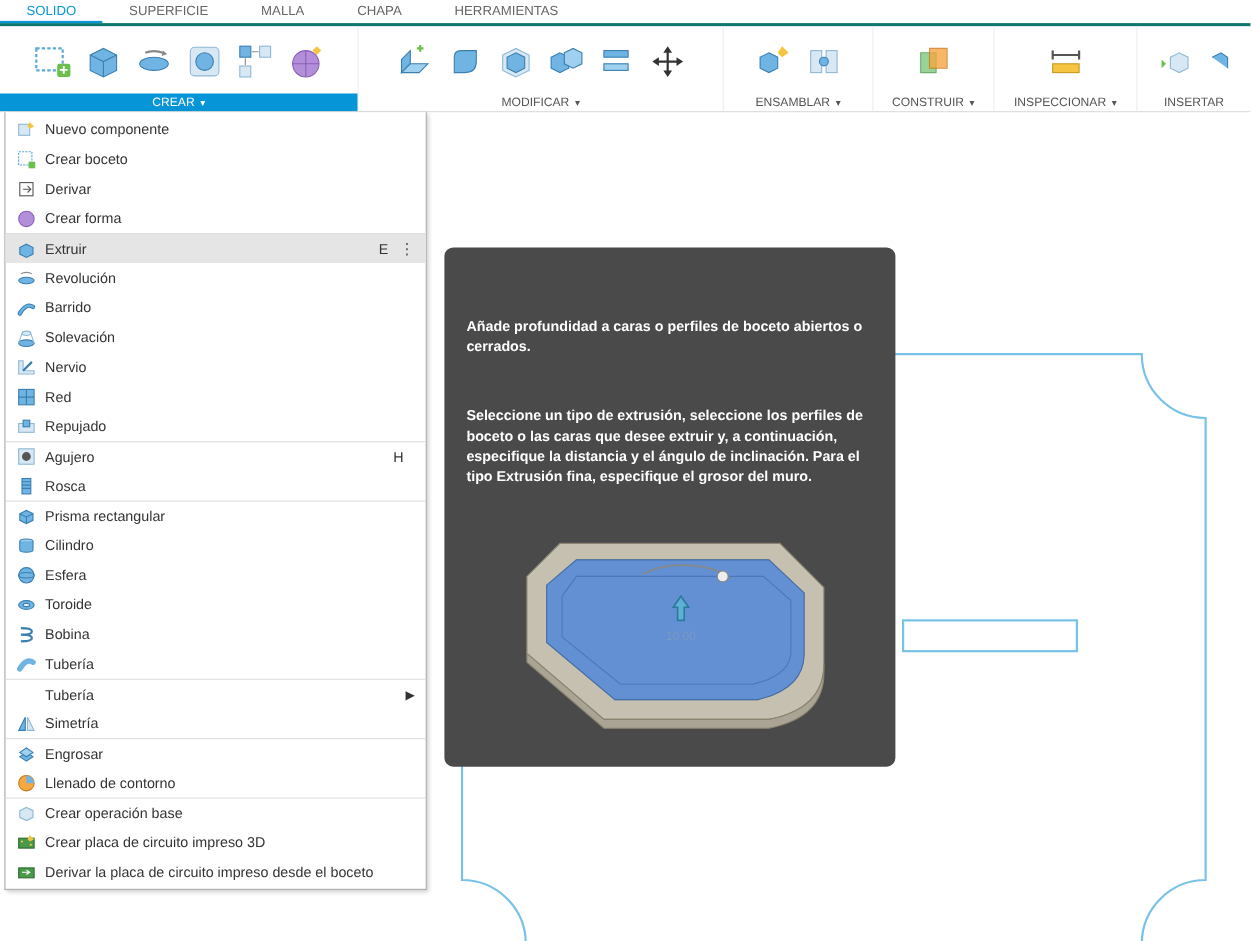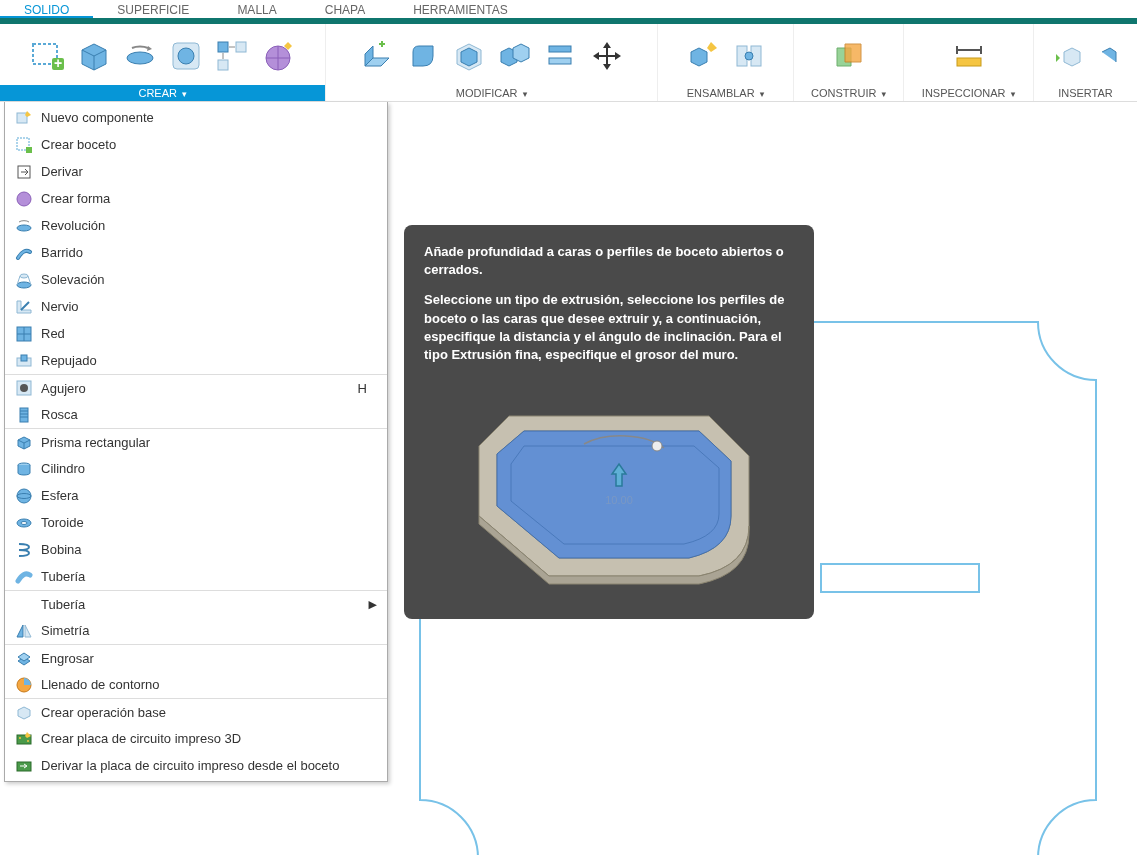--- a/index.html
+++ b/index.html
@@ -1,19 +1,19 @@
 <!DOCTYPE html>
 <html><head>
   <meta charset="utf-8">
   <style>
     * { margin: 0; padding: 0; box-sizing: border-box; font-family: "Segoe UI", Tahoma, sans-serif; }
     body { background: #fff; width: 1137px; height: 855px; overflow: hidden; font-size: 13px; color: #333; }
 
     
-    .tabs { display: flex; height: 24px; border-bottom: 6px solid #0f766e; }
+    .tabs { display: flex; height: 24px; border-bottom: 3px solid #0f766e; }
     .tab { padding: 3px 24px; font-size: 12px; color: #666; cursor: pointer; }
     .tab.active { color: #0696d7; border-bottom: 2px solid #0696d7; font-weight: 500; }
 
     
     .ribbon { display: flex; height: 78px; border-bottom: 1px solid #ddd; background: #fff; }
     .ribbon-group { display: flex; flex-direction: column; align-items: center; border-right: 1px solid #eee; padding: 2px 0 0 0; position: relative; }
     .ribbon-icons { display: flex; gap: 10px; padding: 2px 14px; flex: 1; align-items: center; }
     .ribbon-icon { width: 36px; height: 36px; display: flex; align-items: center; justify-content: center; cursor: pointer; }
     .ribbon-label { font-size: 11px; color: #555; padding: 2px 8px; cursor: pointer; }
     .ribbon-label.active { background: #0696d7; color: #fff; width: 100%; text-align: center; }
@@ -25,21 +25,21 @@
     .menu-item.highlighted { background: #e5e5e5; }
     .menu-item.separated { border-top: 1px solid #ddd; }
     .menu-icon { width: 18px; height: 18px; margin-right: 8px; flex-shrink: 0; }
     .menu-text { flex: 1; font-size: 13px; color: #333; }
     .menu-shortcut { font-size: 13px; color: #333; margin-right: 10px; }
     .menu-dots { font-size: 14px; color: #555; margin-right: 0px; }
     .menu-arrow { font-size: 11px; color: #333; }
 
     
     .tooltip { position: absolute; top: 225px; left: 404px; width: 410px; background: #4a4a4a; color: #fff; border-radius: 8px; padding: 18px 20px; z-index: 90; font-size: 13px; line-height: 1.4; }
-    .tooltip p { margin-bottom: 12px; }
+    .tooltip p { margin-bottom: 12px; margin-top: 45px; }
     .tooltip .illus { margin-top: 10px; text-align: center; }
 
     
     .canvas { position: absolute; top: 102px; left: 0; right: 0; bottom: 0; z-index: 1; }
     .sketch-shape { position: absolute; top: 218px; left: 418px; width: 680px; height: 540px; }
     .sketch-rect { position: absolute; top: 461px; left: 820px; width: 160px; height: 30px; border: 2px solid #78c2e8; background: #fff; }
   </style>
 </head>
 <body>
 
@@ -241,20 +241,28 @@
     <span class="menu-text">Derivar</span>
   </div>
 
   <div class="menu-item">
     <svg class="menu-icon" viewBox="0 0 18 18">
         <circle cx="9" cy="9" r="7" fill="#b48fd9" stroke="#8a5fb8"></circle>
       </svg>
     <span class="menu-text">Crear forma</span>
   </div>
 
+  <div class="menu-item highlighted separated">
+    <svg class="menu-icon" viewBox="0 0 18 18">
+        <path d="M3 8 L9 5 L15 8 L15 14 L9 17 L3 14 Z" fill="#6fb4e3" stroke="#3a7fb0"></path>
+      </svg>
+    <span class="menu-text">Extruir</span>
+    <span class="menu-shortcut">E</span>
+    <span class="menu-dots">⋮</span>
+  </div>
 
   <div class="menu-item">
     <svg class="menu-icon" viewBox="0 0 18 18">
         <ellipse cx="9" cy="11" rx="7" ry="3" fill="#6fb4e3" stroke="#3a7fb0"></ellipse>
         <path d="M4 5 A 6 3 0 0 1 14 5" fill="none" stroke="#888"></path>
       </svg>
     <span class="menu-text">Revolución</span>
   </div>
 
   <div class="menu-item">

